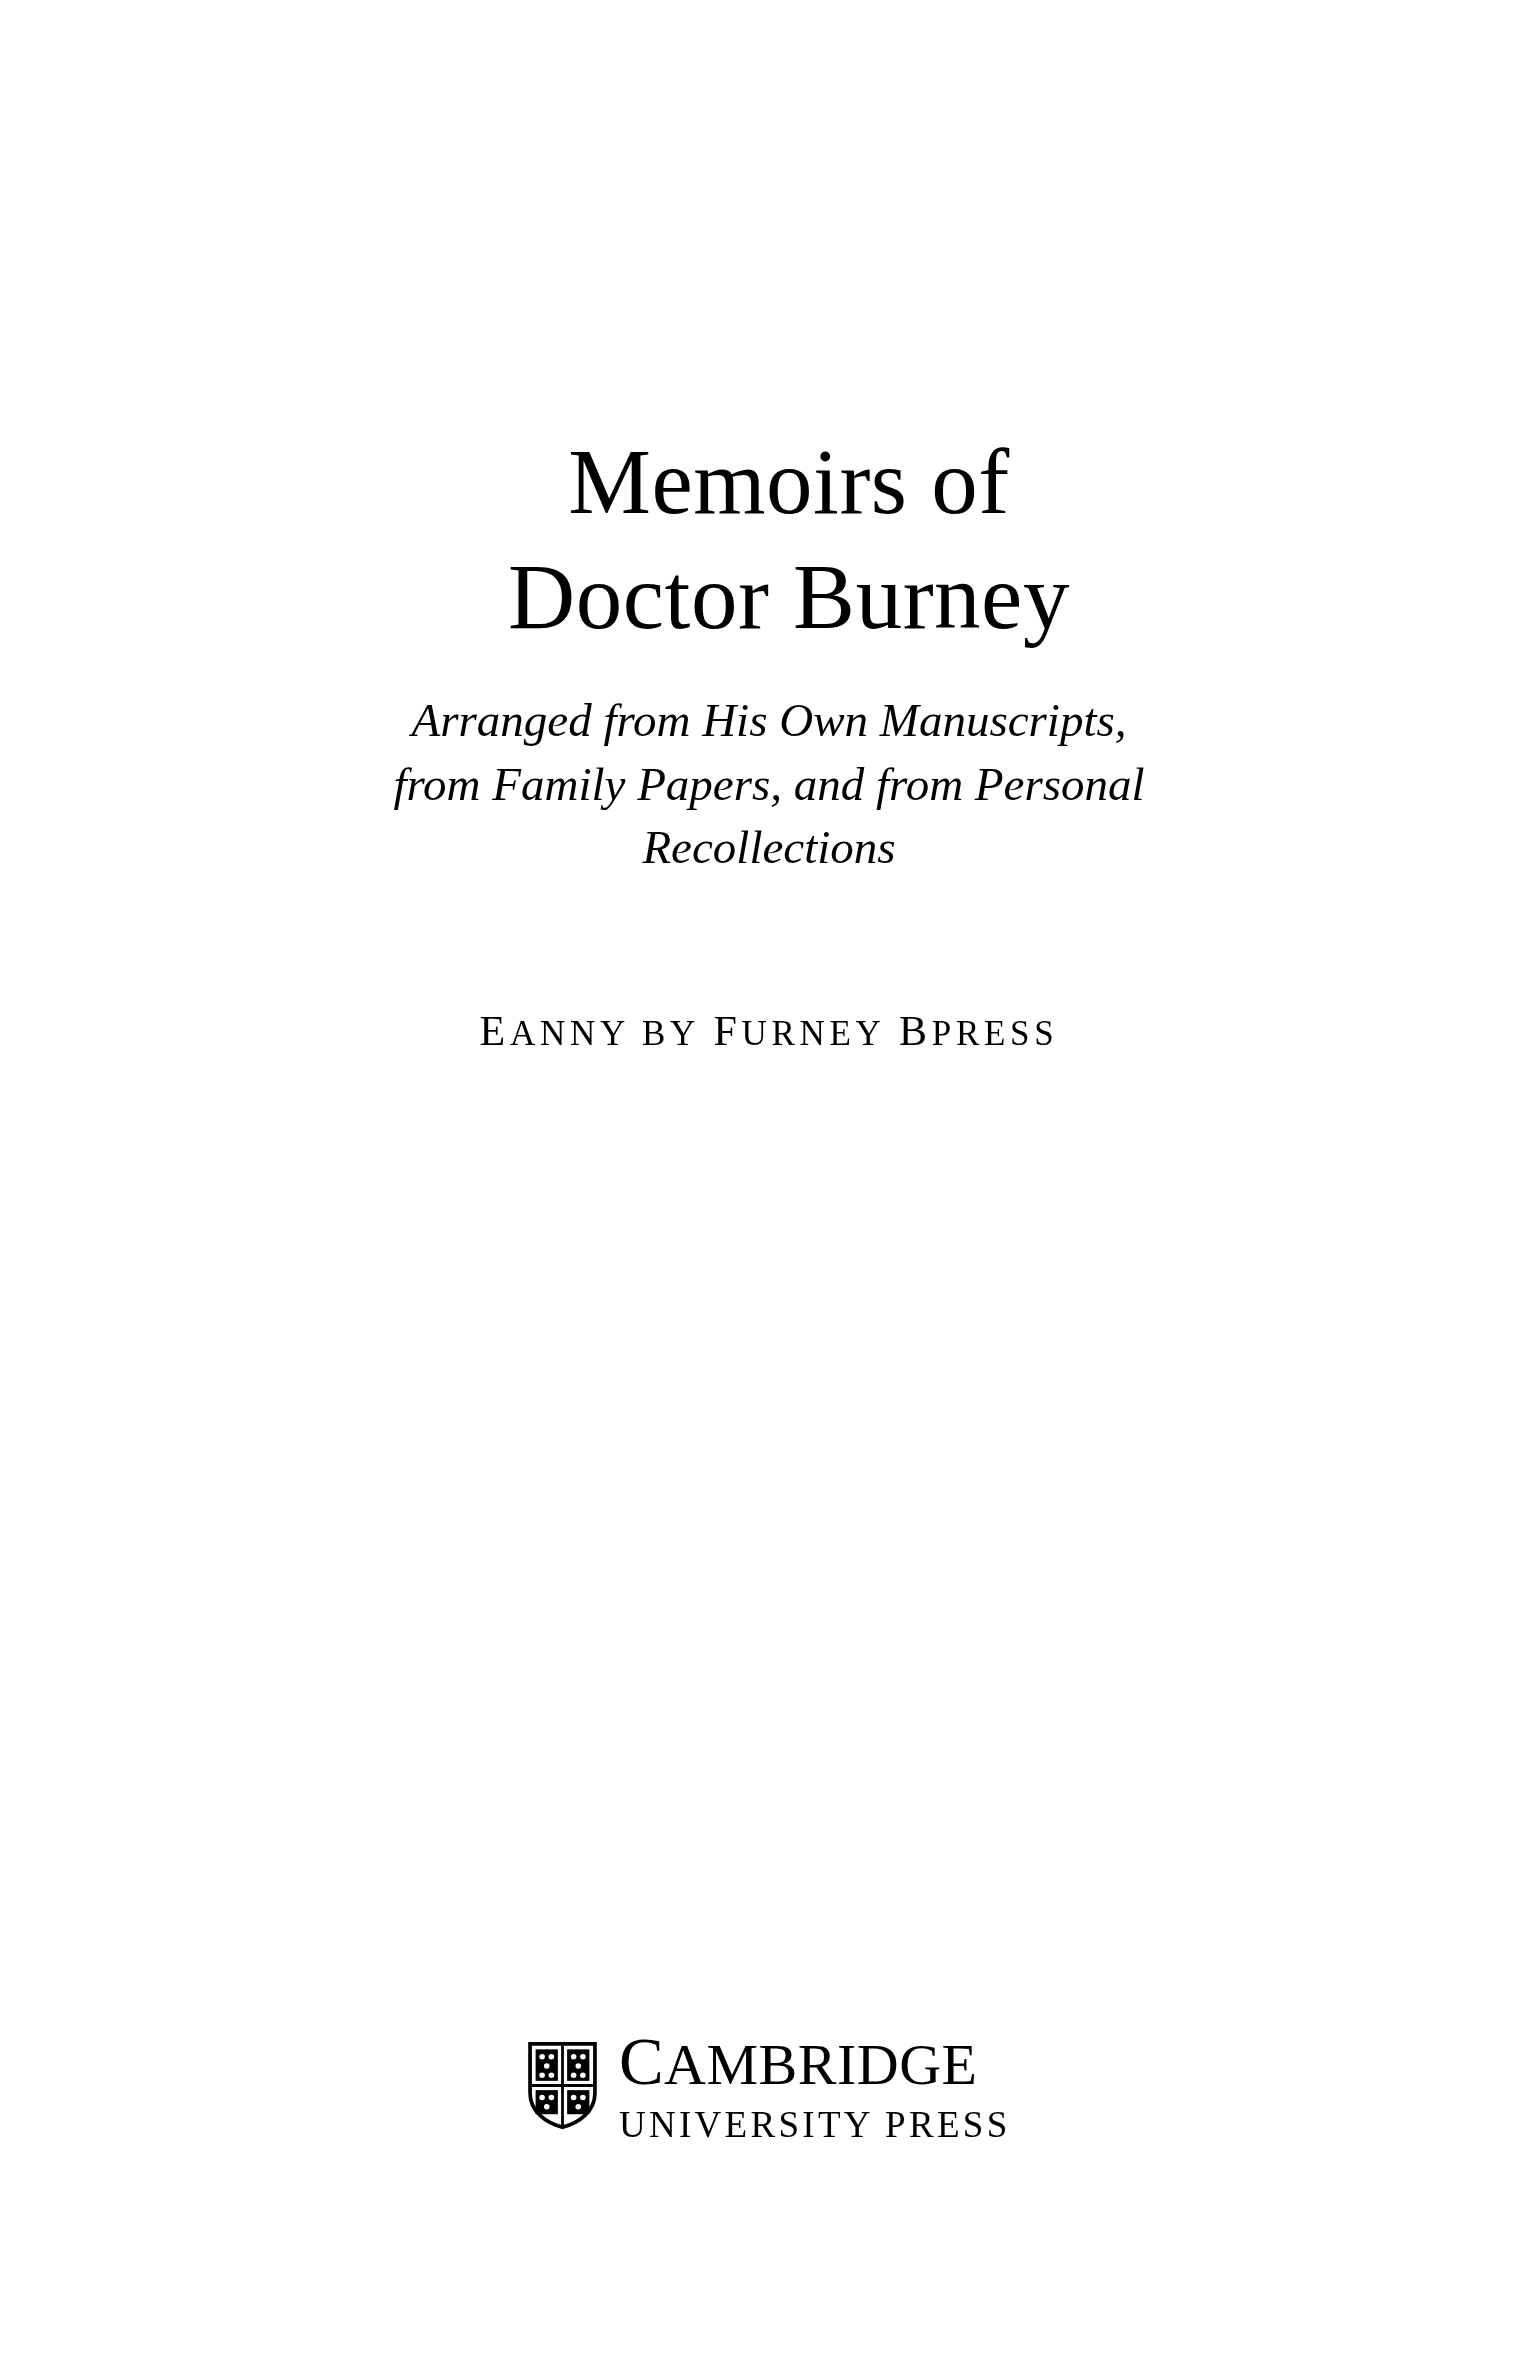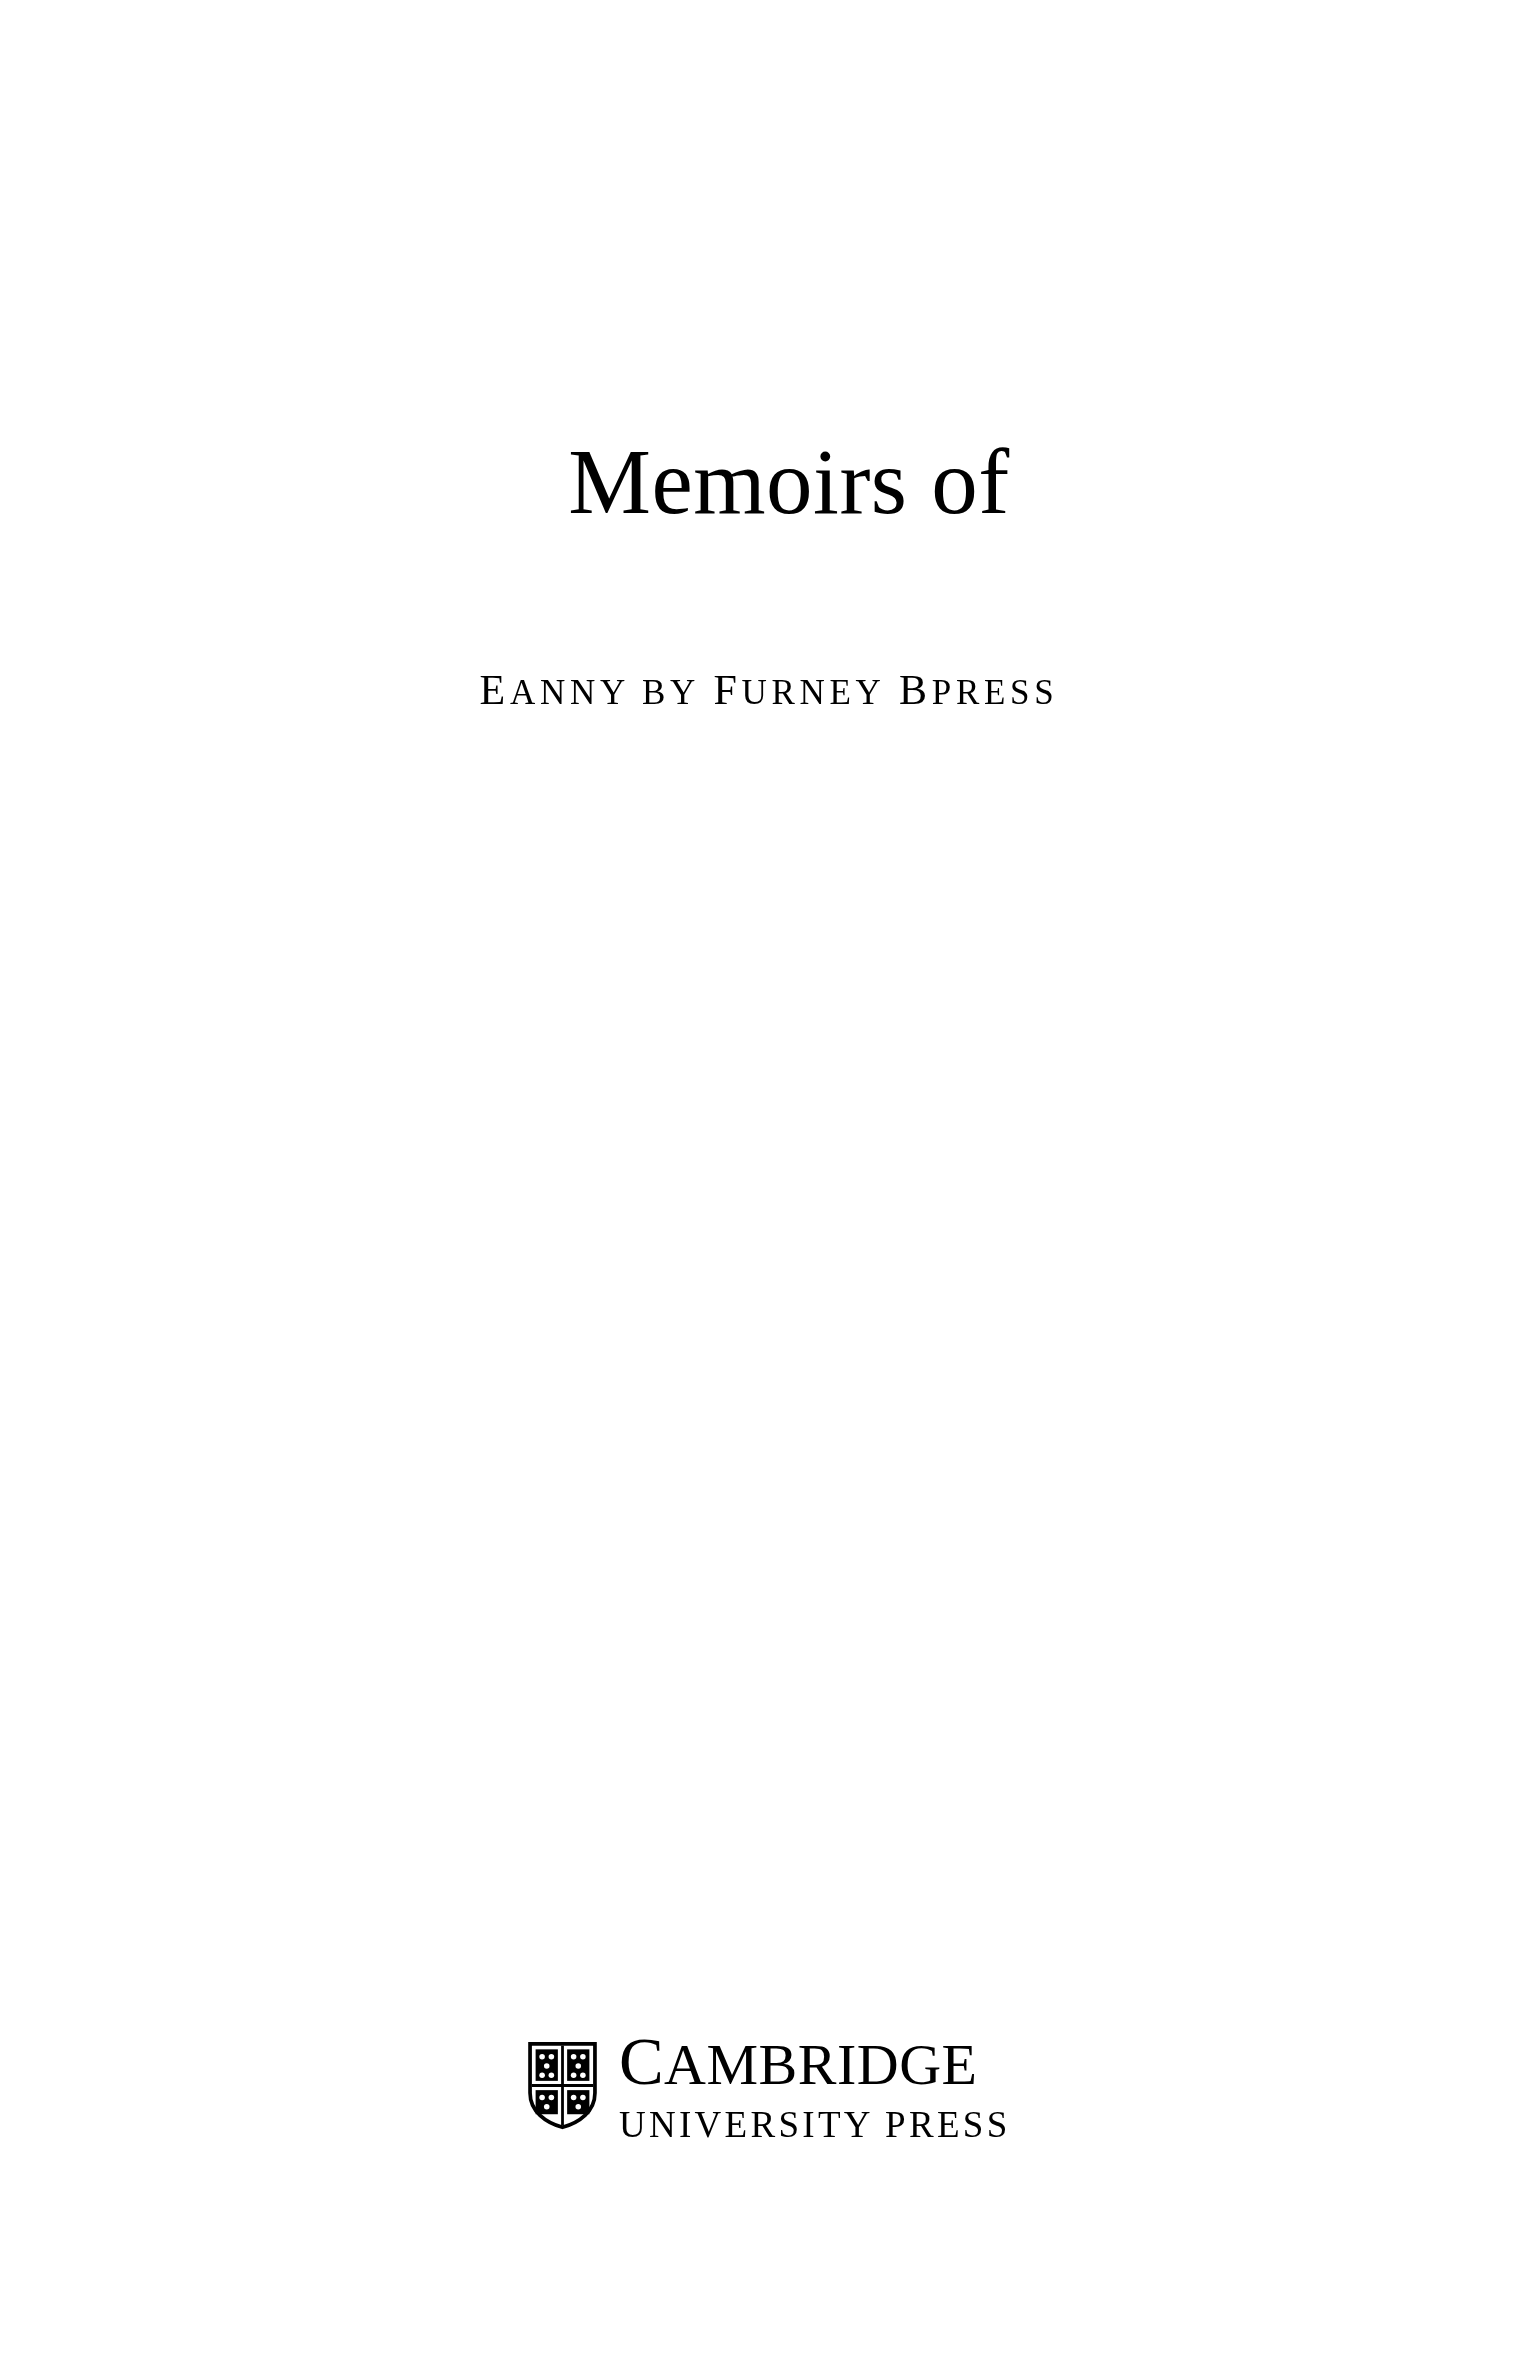--- a/index.html
+++ b/index.html
@@ -114,22 +114,28 @@
 </style>
 </head>
 <body>
 
 <div class="page">
 
   <div class="title-block">
 
     <h1 class="main-title">
       <span class="line">Memoirs of</span>
+      <span class="line">Doctor Burney</span>
     </h1>
 
+    <div class="subtitle">
+      <span class="line">Arranged from His Own Manuscripts,</span>
+      <span class="line">from Family Papers, and from Personal</span>
+      <span class="line">Recollections</span>
+    </div>
 
 
     <div class="editor">
       <span class="smallcap-first">E</span><span>ANNY BY</span>&nbsp;<span class="smallcap-first">F</span><span>URNEY</span>&nbsp;<span class="smallcap-first">B</span><span>PRESS</span>
     </div>
 
   </div>
 
   <div class="publisher">
 

